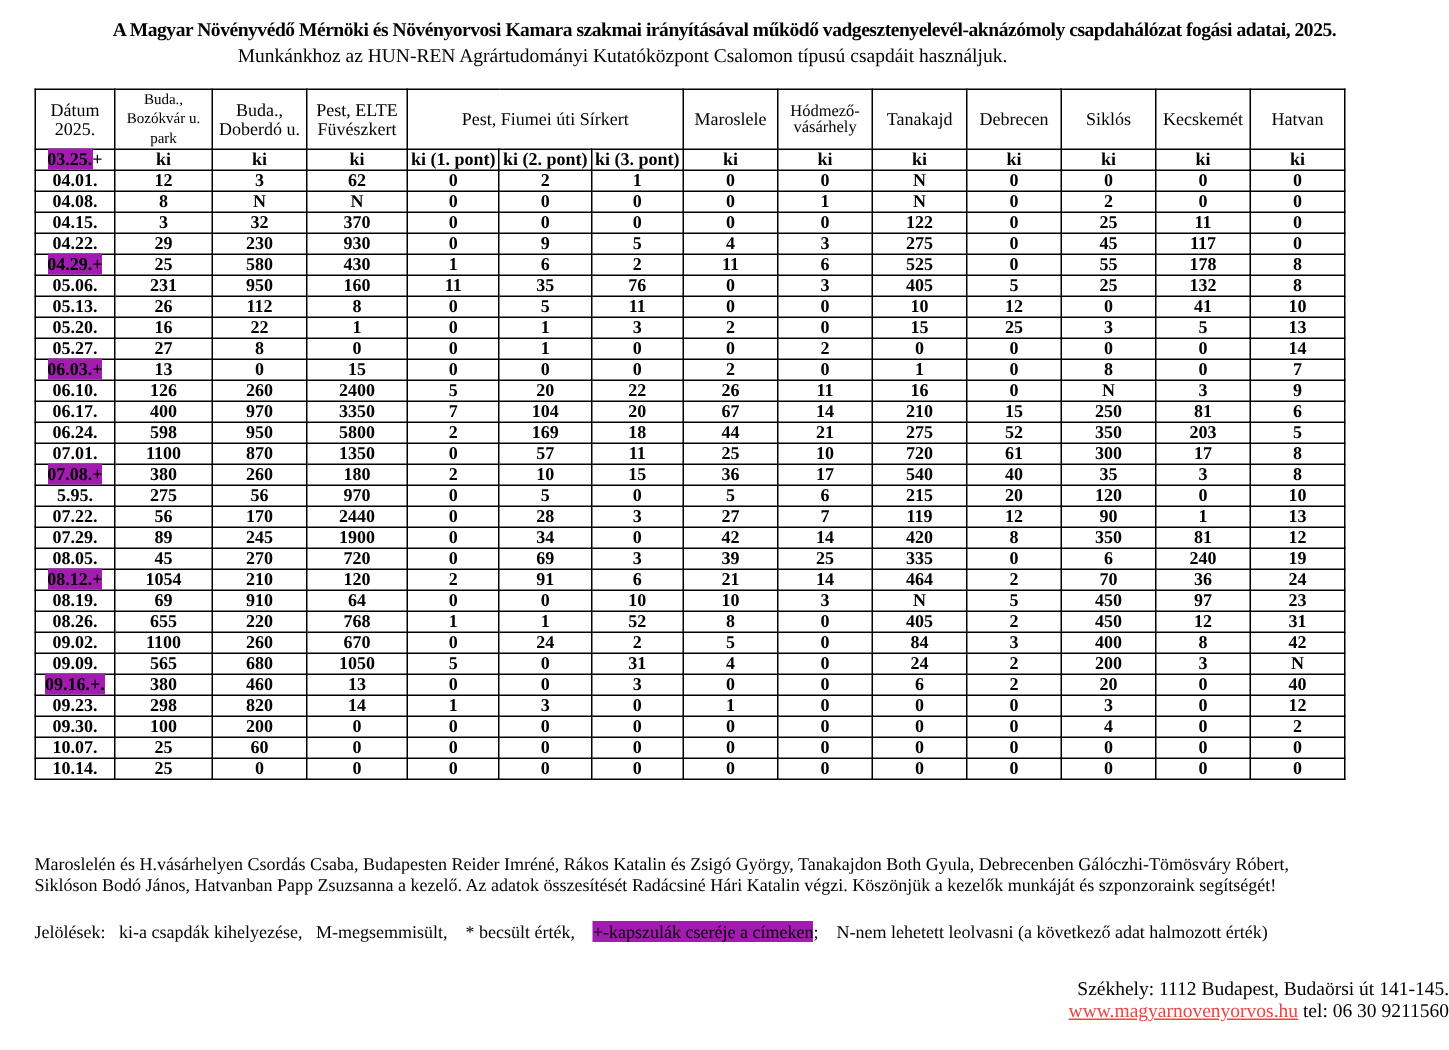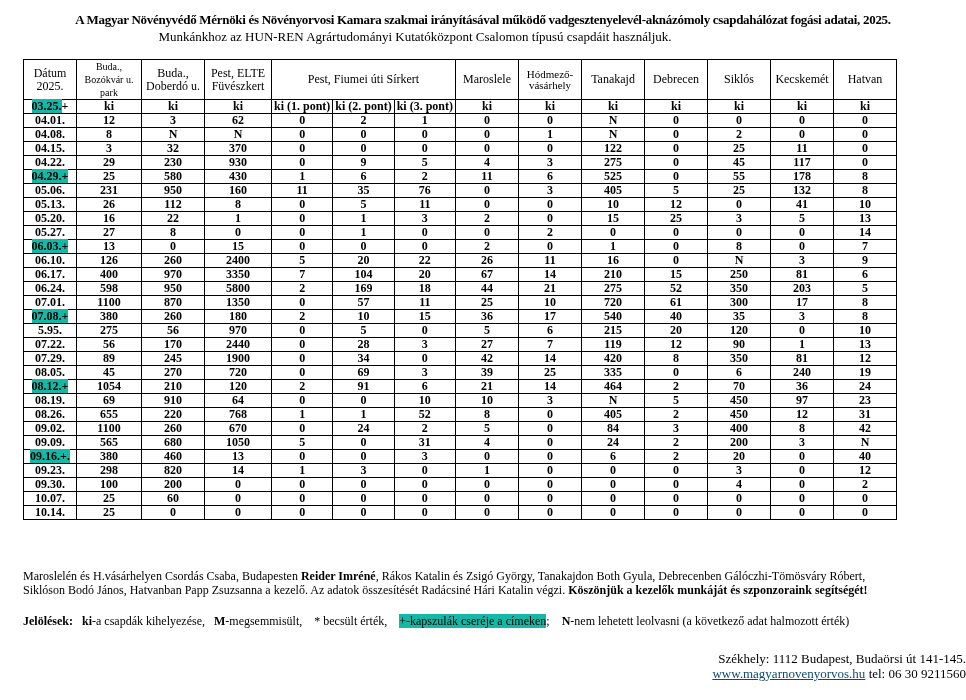--- a/index.html
+++ b/index.html
@@ -6,25 +6,25 @@
   body { width: 966px; height: 700px; position: relative; font-family: "Liberation Serif", serif; color: #000; overflow: hidden; }
   .title { position: absolute; top: 12px; left: 0; width: 966px; text-align: center; font-weight: bold; font-size: 13px; letter-spacing: -0.3px; }
   .subtitle { position: absolute; top: 29px; left: 0; width: 830px; text-align: center; font-size: 13px; }
   table.data { position: absolute; top: 59px; left: 23px; border-collapse: collapse; font-size: 12px; }
   table.data td, table.data th { border: 1px solid #000; padding: 0 2px; text-align: center; font-weight: bold; height: 13px; line-height: 13px; white-space: nowrap; }
   table.data th { font-weight: normal; }
   th.h-date { width: 48px; font-size: 12px; line-height: 12px; }
   th.h-small { font-size: 10px; line-height: 10px; }
   th.h-med { font-size: 12px; line-height: 12px; }
   td.date { text-align: left; padding-left: 2px; }
-  .hl { background: #14b8a6; }
+  .hl { background: #a21caf; }
   .note { position: absolute; left: 23px; font-size: 12px; white-space: nowrap; }
-  .note b { font-weight: bold; text-align: center; }
+  .note b { font-weight: normal; text-align: center; }
   .footer { position: absolute; left: 0; width: 966px; text-align: right; font-size: 13px; }
-  .link { color: #0c4a6e; text-decoration: underline; }
+  .link { color: #ef4444; text-decoration: underline; }
 </style>
 </head>
 <body>
 
 <div class="title">A Magyar Növényvédő Mérnöki és Növényorvosi Kamara szakmai irányításával működő vadgesztenyelevél-aknázómoly csapdahálózat fogási adatai, 2025.</div>
 <div class="subtitle">Munkánkhoz az HUN-REN Agrártudományi Kutatóközpont Csalomon típusú csapdáit használjuk.</div>
 
 <table class="data">
   <thead>
     <tr>

